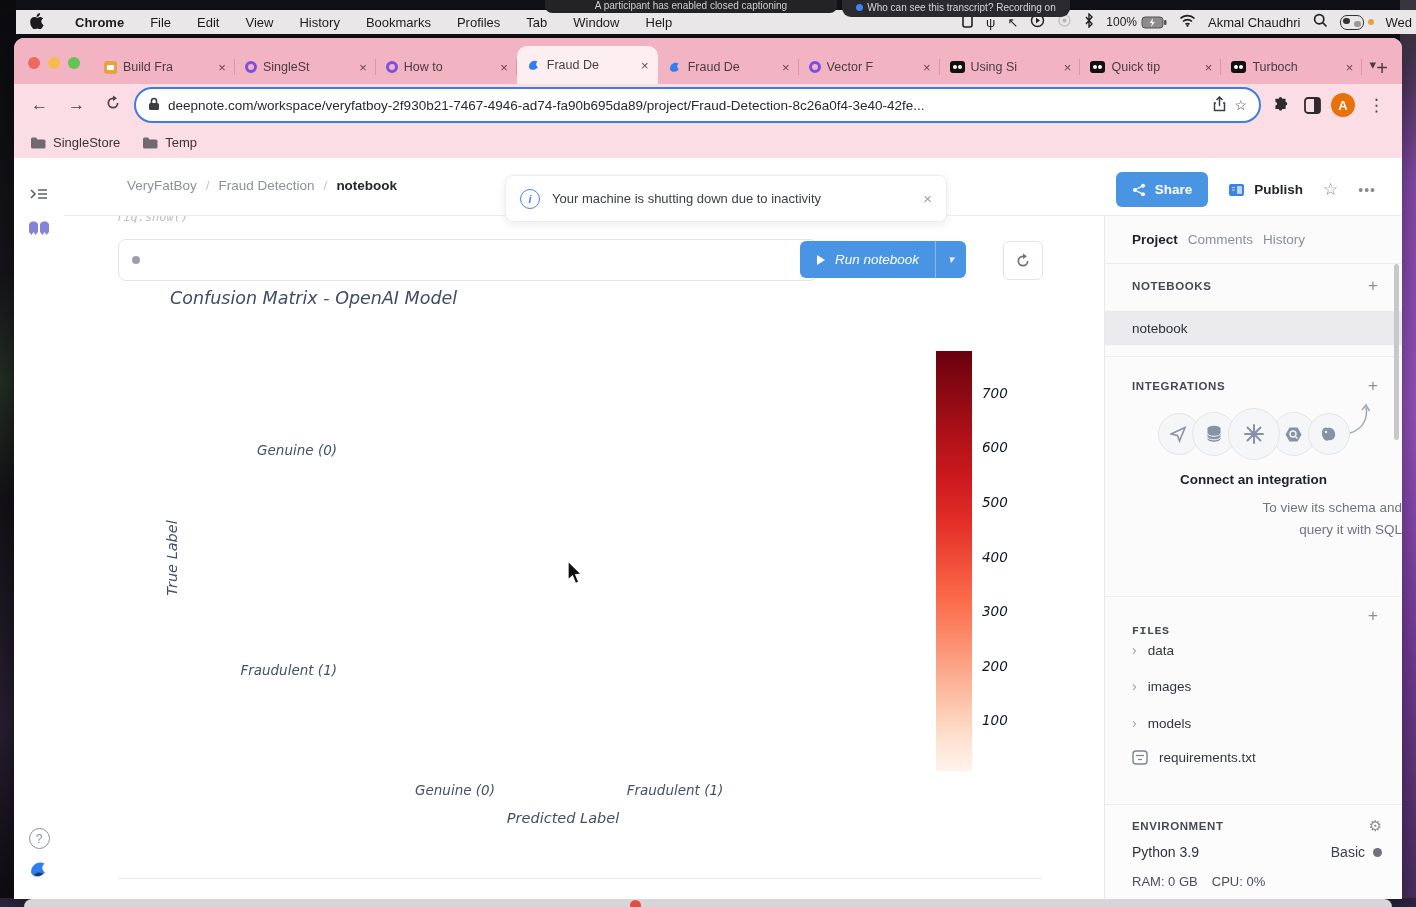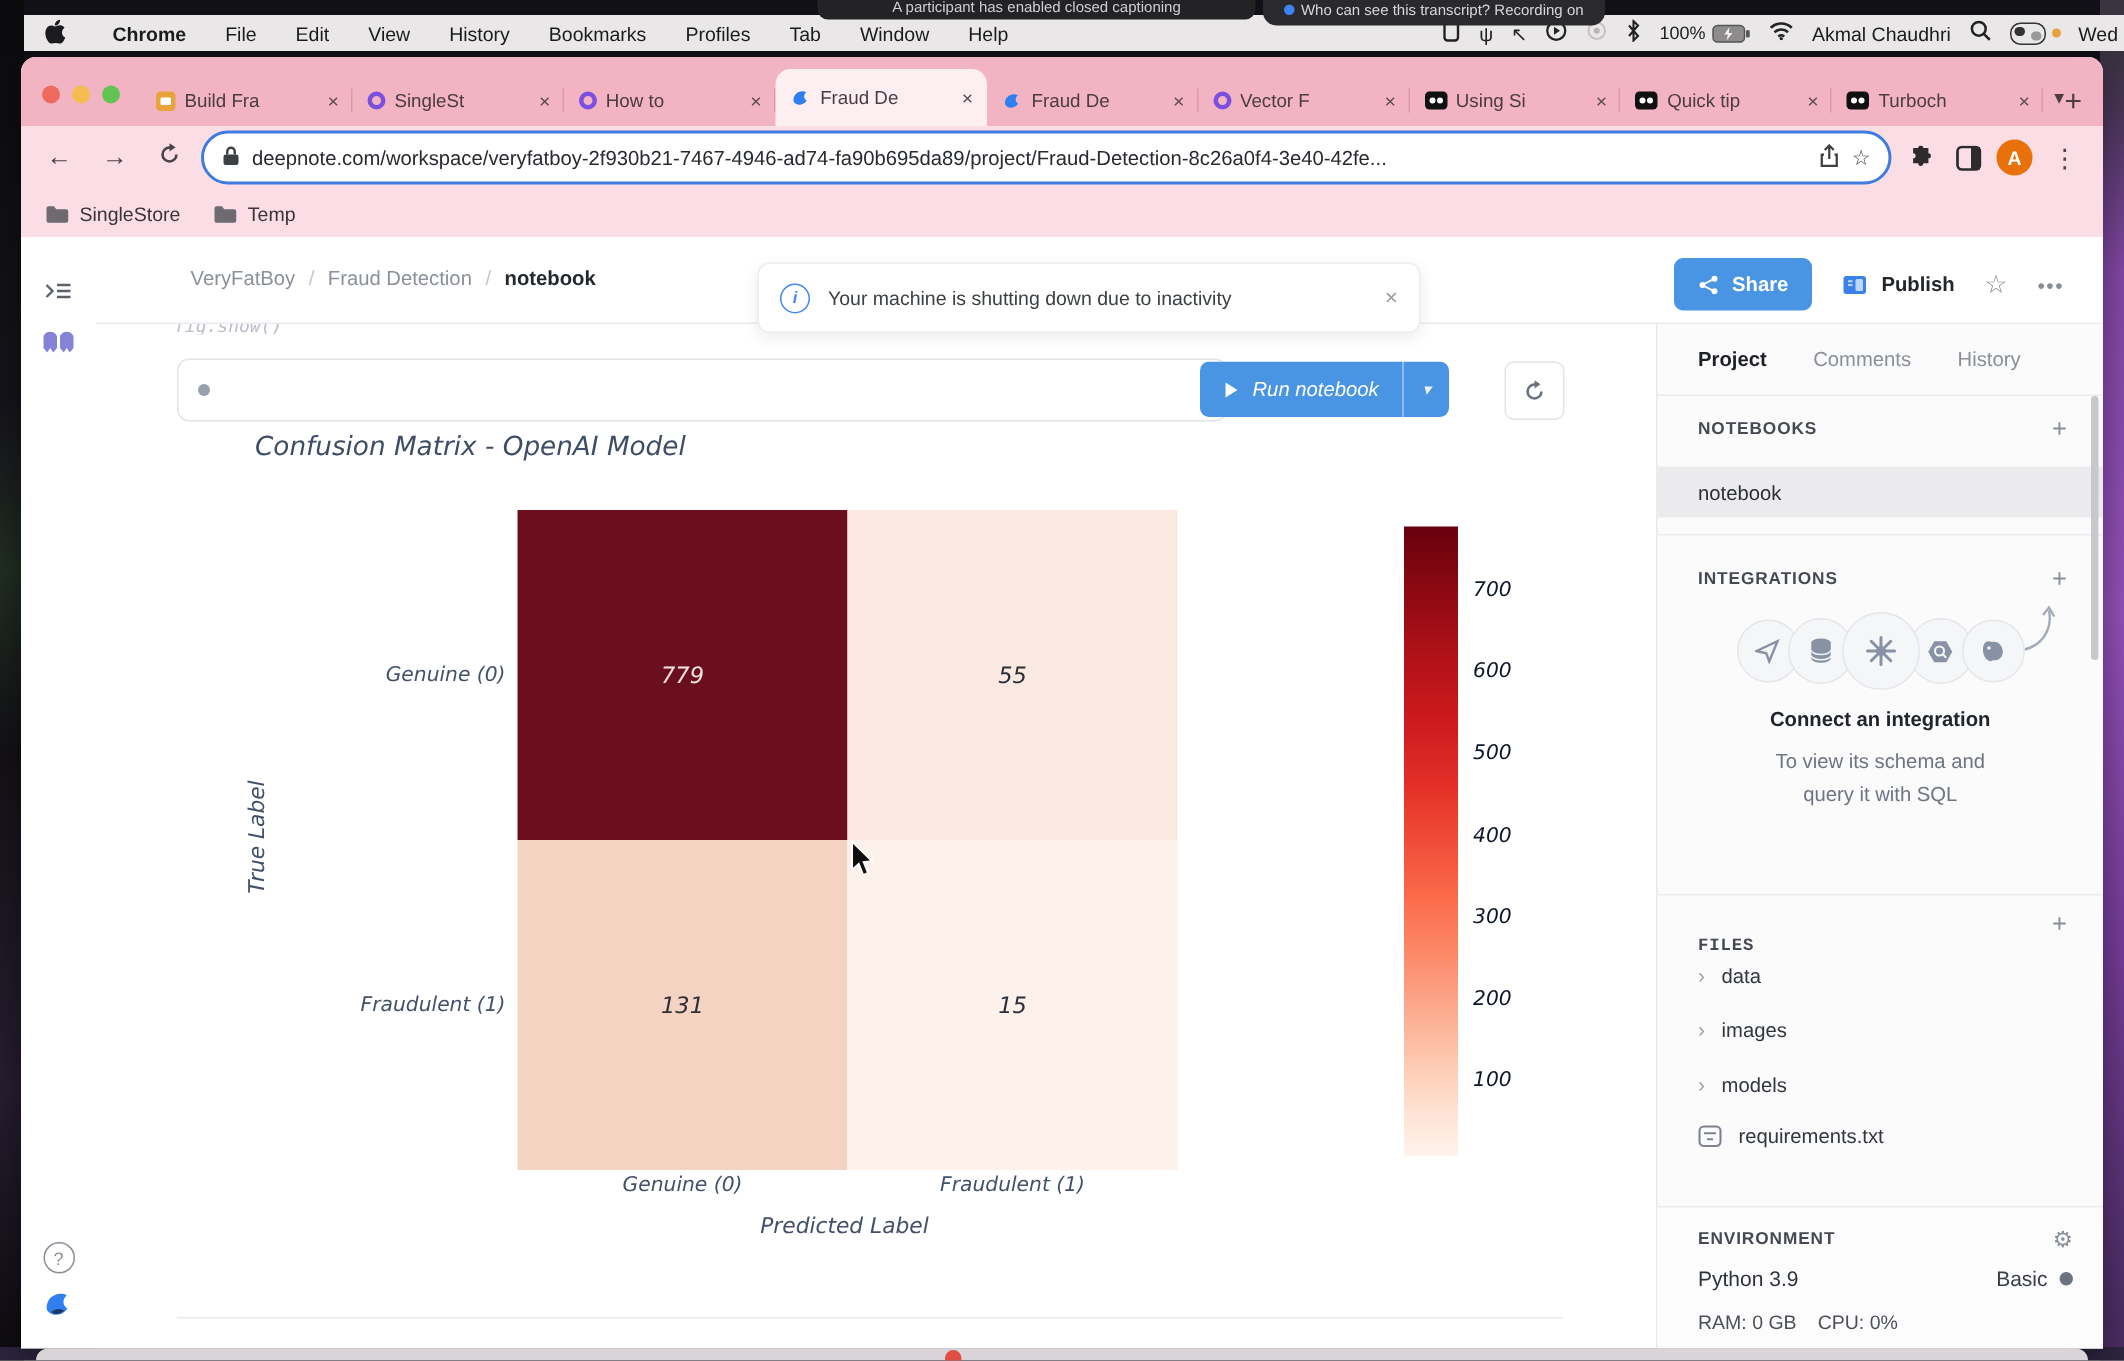--- a/index.html
+++ b/index.html
@@ -114,32 +114,32 @@
   .xlabel{position:absolute;left:409px;top:594px;width:180px;text-align:center;font-family:"DejaVu Sans",sans-serif;
      font-size:14.5px;color:#42506a;}
   .colorbar{position:absolute;left:872px;top:135px;width:36px;height:420px;
      background:linear-gradient(180deg,#67000d 0%,#8c0912 10%,#b11218 21%,#ce1a1e 31%,#e32f27 41%,#f04d38 50%,
      #fb6b4b 59%,#fc8a6a 68%,#fcab8f 77%,#fdc9b0 85%,#fee3d4 93%,#fff3ec 100%);}
   .cbtick{position:absolute;left:918px;width:44px;height:20px;font-family:"DejaVu Sans",sans-serif;
      font-size:13.5px;color:#0f172a;}
   .hr-bottom{position:absolute;left:54px;top:662px;width:924px;height:1px;background:#e9e9ec;}
   
   .panel{width:297px;flex:none;border-left:1px solid #e9e9ec;background:#fbfbfc;position:relative;font-size:13.5px;}
-  .ptabs{position:absolute;left:27px;top:16px;display:flex;gap:31px;color:#8a9097;}
+  .ptabs{position:absolute;left:27px;top:16px;display:flex;gap:10px;color:#8a9097;}
   .ptabs .on{color:#1d2127;font-weight:bold;}
   .sec-hd{position:absolute;left:27px;font-size:11.5px;font-weight:bold;letter-spacing:.6px;color:#454a52;}
   .plus{position:absolute;right:24px;color:#8a9097;font-size:17px;font-weight:normal;}
   .divider{position:absolute;left:0;width:100%;height:1px;background:#ececef;}
   .nb-item{position:absolute;left:0;top:95px;width:100%;height:34px;background:#ebebee;color:#2c3036;
      display:flex;align-items:center;padding-left:27px;box-sizing:border-box;}
   .int-icons{position:absolute;left:0;top:192px;width:100%;display:flex;justify-content:center;align-items:center;}
   .int-c{border-radius:50%;background:#f5f6f8;border:1px solid #e4e6ea;display:flex;align-items:center;justify-content:center;margin:0 -4px;}
   .int-arrow{position:absolute;right:30px;top:185px;}
   .int-cta{position:absolute;left:0;top:256px;width:100%;text-align:center;font-weight:bold;color:#20242b;font-size:13.5px;}
-  .int-sub{position:absolute;left:0;width:100%;text-align:center;color:#6e7580;font-size:13.5px;}
+  .int-sub{position:absolute;left:0;width:100%;text-align:right;color:#6e7580;font-size:13.5px;}
   .file-row{position:absolute;left:27px;display:flex;align-items:center;gap:11px;color:#31363d;}
   .file-row .chev{color:#9aa1ab;font-size:14px;}
   .envblock{position:absolute;left:0;bottom:0;width:100%;height:94px;border-top:1px solid #ececef;background:#fcfcfd;}
   .env-row1{position:absolute;left:27px;top:12px;right:20px;display:flex;justify-content:space-between;align-items:center;}
   .env-row2{position:absolute;left:27px;top:39px;right:20px;display:flex;justify-content:space-between;align-items:center;color:#2e333a;font-size:14px;}
   .env-plan{display:flex;align-items:center;gap:8px;color:#3a3f46;}
   .env-plan .pd{width:9px;height:9px;border-radius:50%;background:#6b7280;}
   .env-row3{position:absolute;left:27px;top:69px;color:#4b5058;font-size:13px;display:flex;gap:14px;}
   .pscroll{position:absolute;right:3px;top:48px;width:5px;height:176px;border-radius:3px;background:#c7c8cc;}
   
@@ -409,26 +409,20 @@
             </span>
             <span class="runchev">▾</span>
           </div>
           <div class="refresh">
             <svg width="16" height="16" viewBox="0 0 16 16">
                 <path d="M13.5 8 A5.5 5.5 0 1 1 8 2.5 L8 0.5 L12 3.2 L8 6 L8 4.2 A3.8 3.8 0 1 0 11.8 8 Z" fill="#6a7280"></path>
               </svg>
           </div>
 
           <div class="chart-title">Confusion Matrix - OpenAI Model</div>
-          <div class="matrix">
-            <div class="mcell" style="background: rgb(107, 15, 31); color: rgb(242, 227, 225);">779</div>
-            <div class="mcell" style="background: rgb(250, 233, 224); color: rgb(43, 47, 54);">55</div>
-            <div class="mcell" style="background: rgb(245, 211, 194); color: rgb(43, 47, 54);">131</div>
-            <div class="mcell" style="background: rgb(253, 241, 235); color: rgb(43, 47, 54);">15</div>
-          </div>
           <div class="ytick" style="left:103px;top:226px;">Genuine (0)</div>
           <div class="ytick" style="left:103px;top:446px;">Fraudulent (1)</div>
           <div class="xtick" style="left:306px;">Genuine (0)</div>
           <div class="xtick" style="left:526px;">Fraudulent (1)</div>
           <div class="ylabel">True Label</div>
           <div class="xlabel">Predicted Label</div>
           <div class="colorbar"></div>
           <div class="cbtick" style="top:169px;">700</div>
           <div class="cbtick" style="top:223px;">600</div>
           <div class="cbtick" style="top:278px;">500</div>

